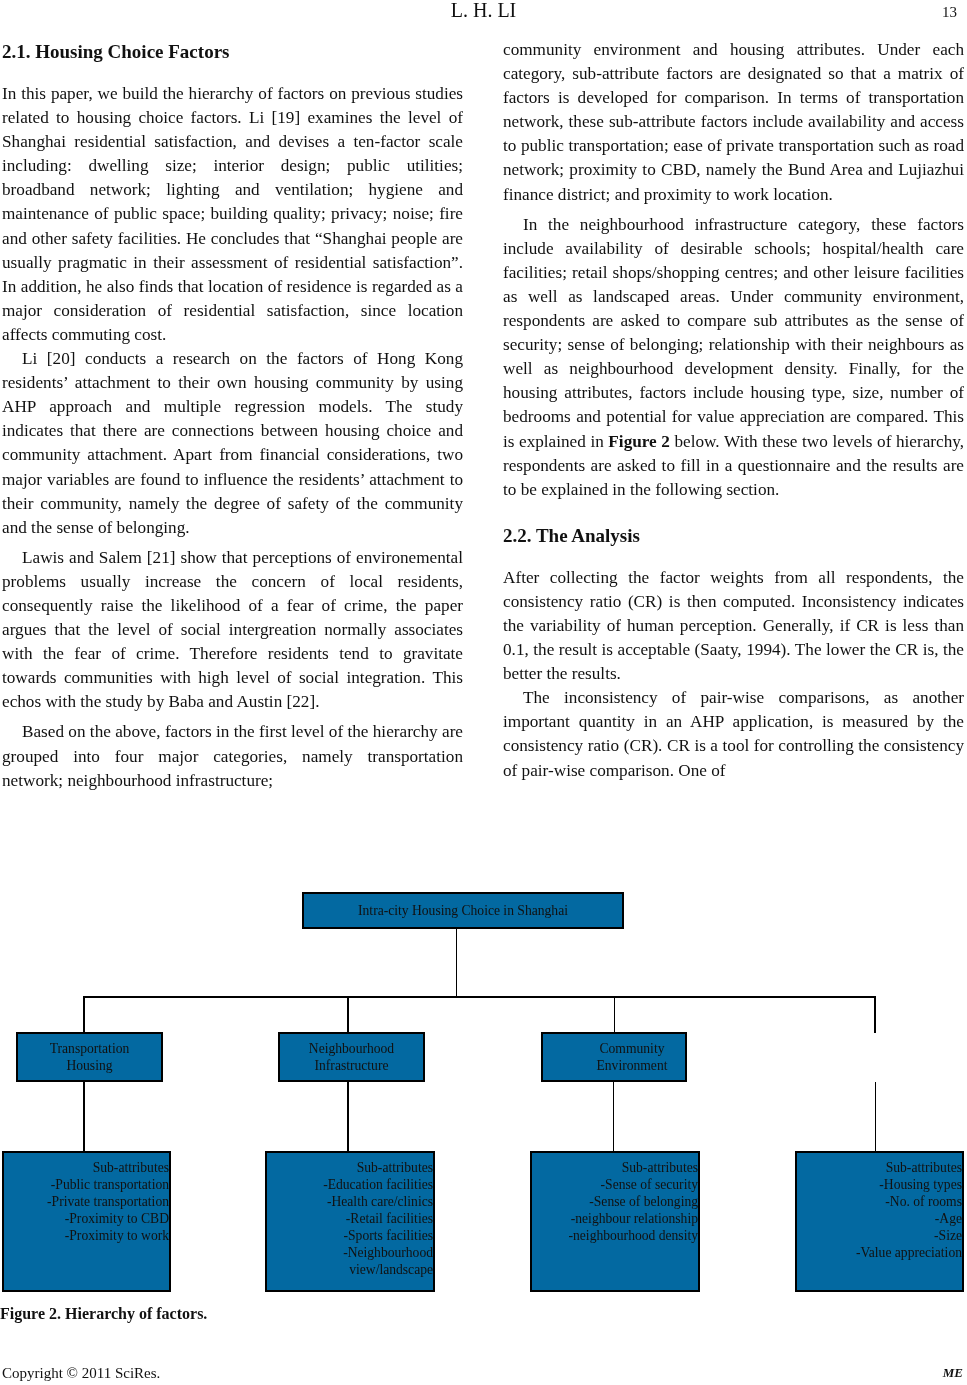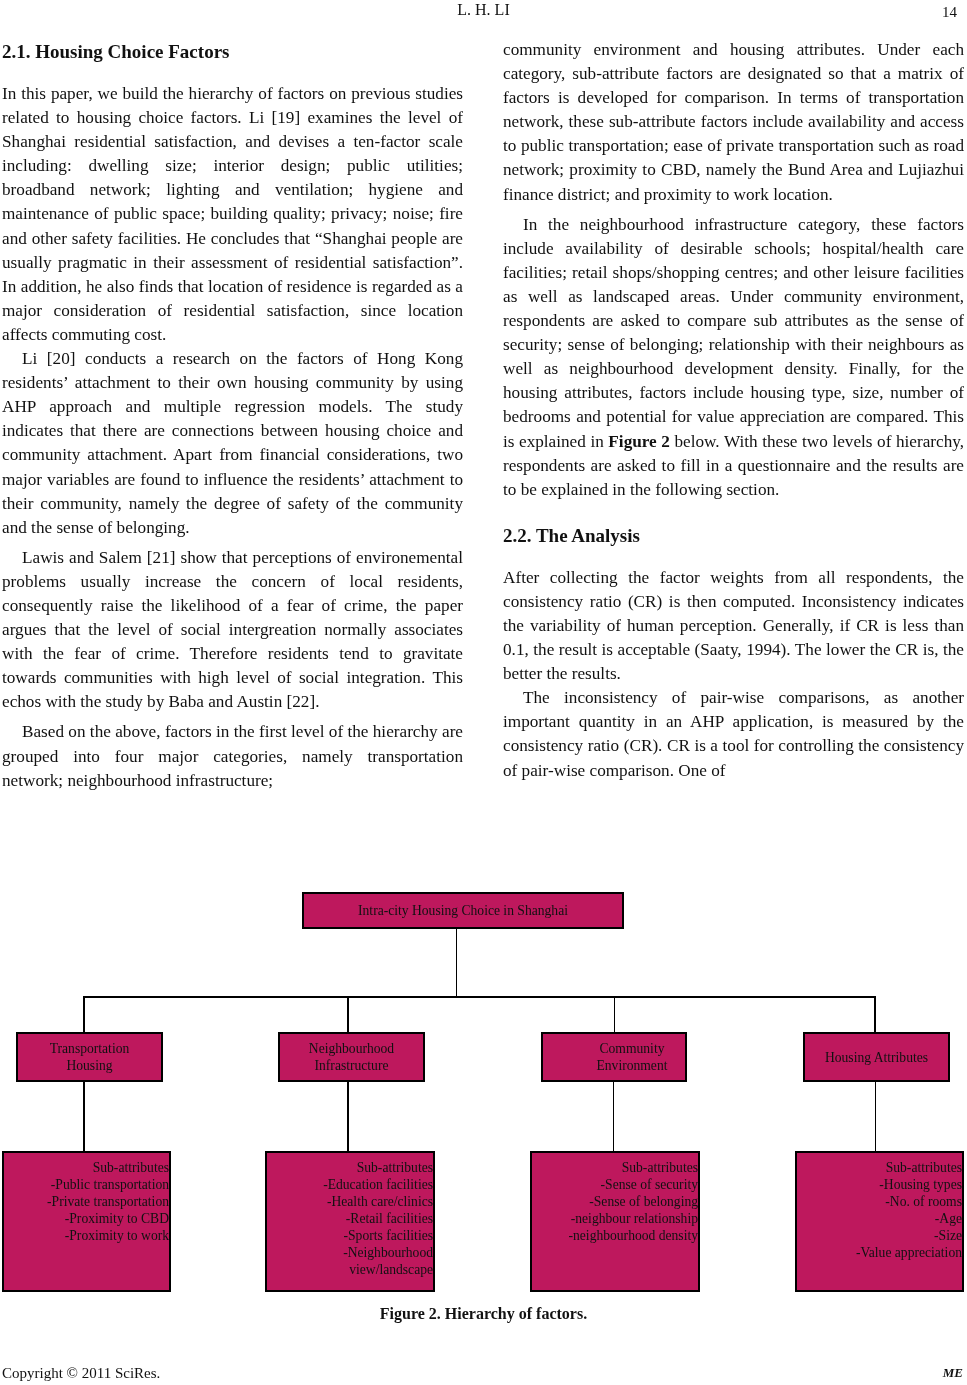--- a/index.html
+++ b/index.html
@@ -1,47 +1,47 @@
 <!DOCTYPE html>
 <html><head>
 <meta charset="utf-8">
 <style>
   html, body { margin: 0; padding: 0; background: #ffffff; }
   body {
     width: 967px; height: 1385px; position: relative; overflow: hidden;
     font-family: "Liberation Serif", "DejaVu Serif", serif; color: #111;
   }
   .abs { position: absolute; }
-  .running-head { top: 0px; left: 0; width: 967px; text-align: center; font-size: 16px; line-height: 20px; }
+  .running-head { top: 0px; left: 0; width: 967px; text-align: center; font-size: 20px; line-height: 20px; }
   .page-num { top: 4px; right: 10px; font-size: 15px; }
   .col { position: absolute; width: 461px; font-size: 17.2px; line-height: 24.1px; text-align: justify; }
   .col-left { left: 2px; top: 38px; }
   .col-right { left: 503px; top: 38px; }
   .col p { margin: 0; }
   .col p.indent { text-indent: 20px; }
   .col h2 { font-size: 19px; font-weight: bold; margin: 0; line-height: 28px; }
   .gap-h { height: 20px; }
   .gap-after-h { height: 16px; }
   .gap-sm { height: 6px; }
 
   .fig { position: absolute; left: 0; top: 0; width: 967px; height: 1385px; pointer-events: none; }
-  .box { position: absolute; border: 2px solid #000; box-sizing: border-box; background: #be185d;
+  .box { position: absolute; border: 2px solid #000; box-sizing: border-box; background: #0369a1;
          font-size: 13.6px; line-height: 17px; pointer-events: auto; }
   .box.center { display: flex; align-items: center; justify-content: center; text-align: center; }
   .box.sub { padding: 6px 0 0 14px; text-align: right; }
   .line { position: absolute; background: #000; }
-  .caption { top: 1305px; left: 0; width: 967px; text-align: center; font-weight: bold; font-size: 16px; }
+  .caption { top: 1305px; left: 0; width: 967px; font-weight: bold; font-size: 16px; }
   .footer-left { top: 1365px; left: 2px; font-size: 15px; }
   .footer-right { top: 1365px; right: 4px; font-size: 13px; font-weight: bold; font-style: italic; }
 </style>
 </head>
 <body>
 
 <div class="abs running-head">L. H. LI</div>
-<div class="abs page-num">14</div>
+<div class="abs page-num">13</div>
 
 <div class="col col-left">
   <h2>2.1. Housing Choice Factors</h2>
   <div class="gap-after-h"></div>
   <p>In this paper, we build the hierarchy of factors on previous studies related to housing choice factors. Li [19] examines the level of Shanghai residential satisfaction, and devises a ten-factor scale including: dwelling size; interior design; public utilities; broadband network; lighting and ventilation; hygiene and maintenance of public space; building quality; privacy; noise; fire and other safety facilities. He concludes that “Shanghai people are usually pragmatic in their assessment of residential satisfaction”. In addition, he also finds that location of residence is regarded as a major consideration of residential satisfaction, since location affects commuting cost.</p>
   <p class="indent">Li [20] conducts a research on the factors of Hong Kong residents’ attachment to their own housing community by using AHP approach and multiple regression models. The study indicates that there are connections between housing choice and community attachment. Apart from financial considerations, two major variables are found to influence the residents’ attachment to their community, namely the degree of safety of the community and the sense of belonging.</p>
   <div class="gap-sm"></div>
   <p class="indent">Lawis and Salem [21] show that perceptions of environemental problems usually increase the concern of local residents, consequently raise the likelihood of a fear of crime, the paper argues that the level of social intergreation normally associates with the fear of crime. Therefore residents tend to gravitate towards communities with high level of social integration. This echos with the study by Baba and Austin [22].</p>
   <div class="gap-sm"></div>
   <p class="indent">Based on the above, factors in the first level of the hierarchy are grouped into four major categories, namely transportation network; neighbourhood infrastructure;</p>
@@ -82,25 +82,20 @@
         <div>Neighbourhood</div>
         <div>Infrastructure</div>
       </div>
   </div>
   <div class="box center" style="left:541px; top:1032px; width:146px; height:50px;padding-left:36px;">
     <div>
         <div>Community</div>
         <div>Environment</div>
       </div>
   </div>
-  <div class="box center" style="left:803px; top:1032px; width:147px; height:50px;">
-    <div>
-        <div>Housing Attributes</div>
-      </div>
-  </div>
 
   <div class="line" style="left:83px; top:1082px; width:2px; height:70px;"></div>
   <div class="line" style="left:347px; top:1082px; width:2px; height:70px;"></div>
   <div class="line" style="left:613px; top:1082px; width:1px; height:70px;"></div>
   <div class="line" style="left:875px; top:1082px; width:1px; height:70px;"></div>
 
   <div class="box sub" style="left:2px; top:1151px; width:169px; height:141px;">
     <div>Sub-attributes</div>
     <div>-Public transportation</div>
     <div>-Private transportation</div>

